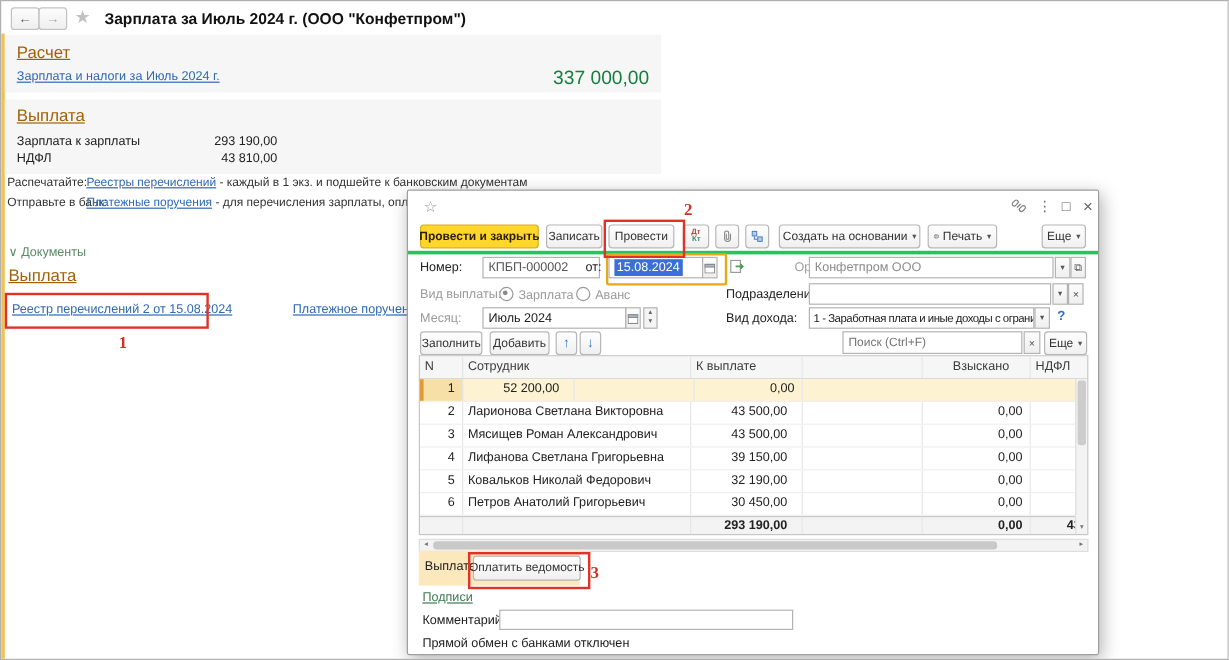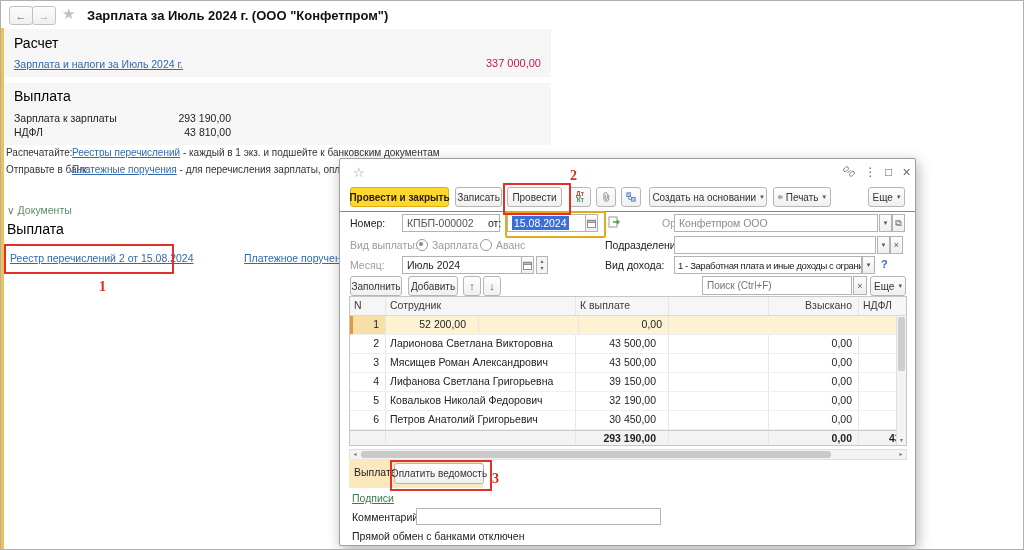--- a/index.html
+++ b/index.html
@@ -6,37 +6,37 @@
   #screen{position:relative;width:1024px;height:550px;background:#fff;border:1px solid #b0b0b0;
           box-sizing:border-box;overflow:hidden;
           font-family:"Liberation Sans","DejaVu Sans",sans-serif;font-size:11px;color:#222;}
   .abs{position:absolute;}
   
   .leftstrip{left:0;top:27px;width:3px;bottom:0;background:#f0c155;}
   .navbtn{width:22px;height:17px;border:1px solid #c2c2c2;border-radius:3px;background:linear-gradient(#fcfcfc,#efefef);
           display:flex;align-items:center;justify-content:center;font-size:11px;color:#666;}
   .pagetitle{font-weight:700;font-size:13px;color:#111;}
   .band{background:#f6f6f6;}
-  .h1{font-size:14px;color:#000000;}
+  .h1{font-size:14px;color:#a16207;text-decoration:underline;}
   .lbl{font-size:10.5px;color:#222;}
   .lbl.dis{color:#9b9b9b;}
   .lnk{color:#3169b2;text-decoration:underline;font-size:10.5px;cursor:pointer;white-space:nowrap;}
   .glnk{color:#3e7a52;text-decoration:underline;font-size:10.5px;cursor:pointer;}
   .grp{color:#5c8a68;font-size:10.5px;}
-  .amount{font-size:11px;color:#be185d;}
+  .amount{font-size:16px;color:#15803d;}
   .smalltxt{font-size:10px;color:#333;white-space:nowrap;}
   
   .ann{border:2px solid #e03228;pointer-events:none;z-index:60;}
   .annnum{color:#d32f23;font-family:"Liberation Serif",serif;font-size:14px;font-weight:700;z-index:60;}
   
   .dialog{left:338px;top:157px;width:575px;height:386px;background:#fff;border:1px solid #9f9f9f;border-radius:2px;
           box-shadow:2px 4px 14px rgba(0,0,0,.3);z-index:40;}
   .dlgtitle{font-weight:700;font-size:13px;color:#111;white-space:nowrap;}
   .winctl{width:15px;height:15px;display:flex;align-items:center;justify-content:center;color:#666;font-size:12px;cursor:pointer;}
-  .toolbar{left:0;top:26px;width:100%;height:27px;border-bottom:1px solid #22c55e;box-sizing:border-box;}
+  .toolbar{left:0;top:26px;width:100%;height:27px;border-bottom:3px solid #22c55e;box-sizing:border-box;}
   .btn{position:absolute;top:2px;height:20px;box-sizing:border-box;border:1px solid #b6b6b6;border-radius:3px;
        background:linear-gradient(#fefefe,#f0f0f0);display:flex;align-items:center;justify-content:center;
        font-size:10px;color:#333;padding:0 4px;cursor:pointer;white-space:nowrap;}
   .btn.primary{background:#ffd62b;border-color:#d8ae19;font-weight:700;color:#2b2100;}
   .caret{font-size:7px;margin-left:4px;color:#555;}
   .fld{position:absolute;box-sizing:border-box;height:18px;border:1px solid #b3b3b3;background:#fff;
        font-size:10.5px;display:flex;align-items:center;padding:0 4px;color:#222;white-space:nowrap;overflow:hidden;}
   .fld.dis{color:#8b8b8b;}
   .sq{position:absolute;box-sizing:border-box;width:13px;height:18px;border:1px solid #b3b3b3;
       background:linear-gradient(#fcfcfc,#efefef);display:flex;align-items:center;justify-content:center;
@@ -262,21 +262,21 @@
       <span>Еще</span>
         <span class="caret">▾</span>
     </div>
 
     <div class="abs tbl">
       <div class="thead">
         <div class="c c-n" style="text-align:left;padding-left:4px;">N</div>
         <div class="c c-emp">Сотрудник</div>
         <div class="c c-pay" style="text-align:left;">К выплате</div>
         <div class="c c-gap"></div>
-        <div class="c c-col" style="text-align:right;padding-left:14px;">Взыскано</div>
+        <div class="c c-col" style="text-align:center;padding-left:14px;">Взыскано</div>
         <div class="c c-ndfl">НДФЛ</div>
       </div>
       <div>
           <div class="trow sel">
             <div class="c c-n">1</div>
             <div class="c c-pay">52 200,00</div>
             <div class="c c-gap"></div>
             <div class="c c-col">0,00</div>
             <div class="c c-ndfl"></div>
           </div>

